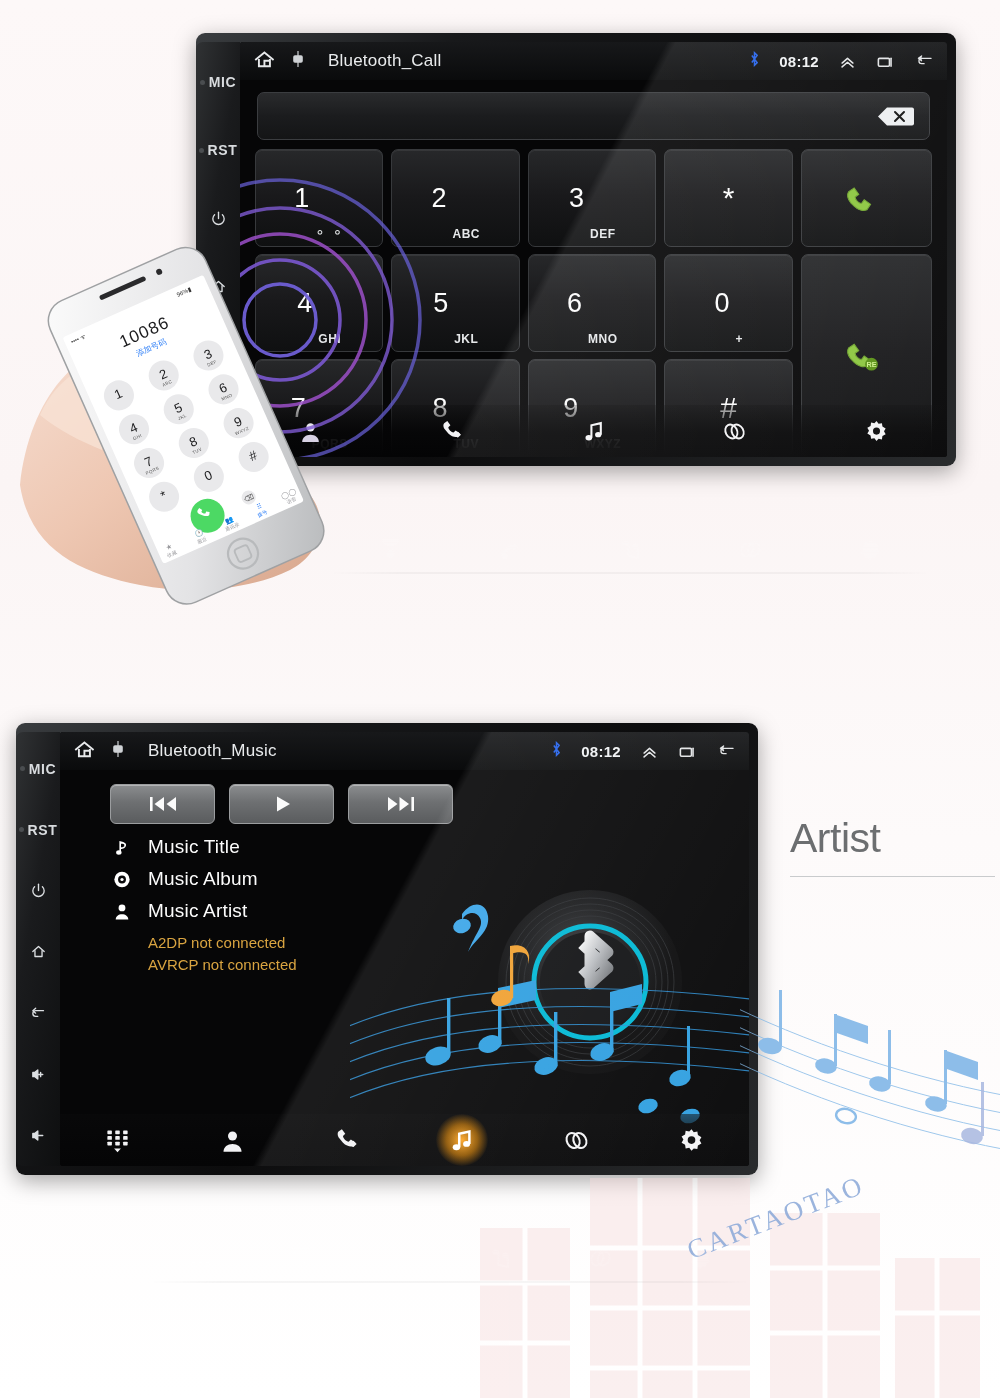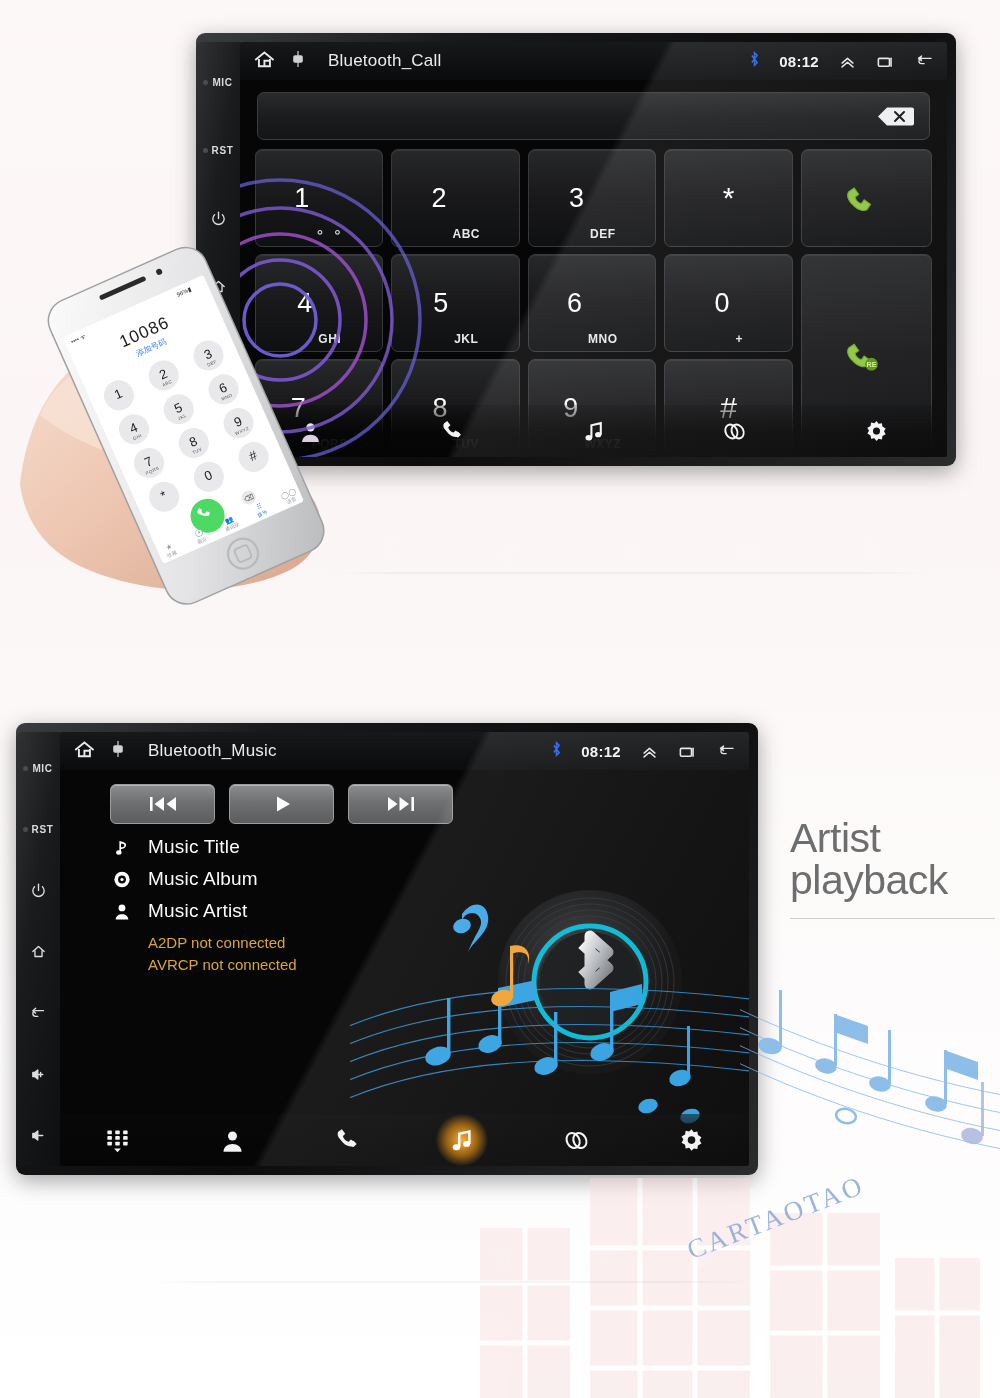--- a/index.html
+++ b/index.html
@@ -37,21 +37,21 @@
   .side-rail{
     width:44px; flex:0 0 44px;
     display:flex; flex-direction:column; align-items:center;
     padding-top:6px; gap:0;
     background:linear-gradient(100deg,#303234 0%,#1a1b1d 40%,#0e0f10 100%);
     border-radius:7px 0 0 7px;
   }
   .rail-btn{
     flex:1 1 0; width:100%;
     display:flex; align-items:center; justify-content:center;
-    color:#d9dcdf; font-size:10px; font-weight:bold; letter-spacing:.6px;
+    color:#d9dcdf; font-size:14px; font-weight:bold; letter-spacing:.6px;
   }
   .rail-dot{ width:5px;height:5px;border-radius:50%;background:#4a4d50;margin-right:4px;}
   .rail-btn svg{ width:17px;height:17px; fill:none; stroke:#dcdfe2; stroke-width:1.9;
                  stroke-linecap:round; stroke-linejoin:round;}
 
   .screen{
     flex:1 1 auto; position:relative; overflow:hidden;
     background:#060607; border-radius:3px;
     display:flex; flex-direction:column;
   }
@@ -775,21 +775,20 @@
         </div>
       </div>
     </div>
 
     <div class="glass"></div>
   </div>
 </div>
 
 <div class="caption">
   <div class="l1">Artist</div>
-  <div class="l2">playback</div>
   <div class="rule"></div>
 </div>
 
 <div class="side-notes">
   <svg viewBox="0 0 270 230" width="270" height="230">
     <g fill="none" stroke="#7fb6e6" stroke-width="1" opacity=".75">
       <path d="M-20 70 C60 110 170 150 290 170"></path>
       <path d="M-20 88 C60 128 170 168 290 188"></path>
       <path d="M-20 106 C60 146 170 186 290 206"></path>
       <path d="M-20 124 C60 164 170 204 290 224"></path>

